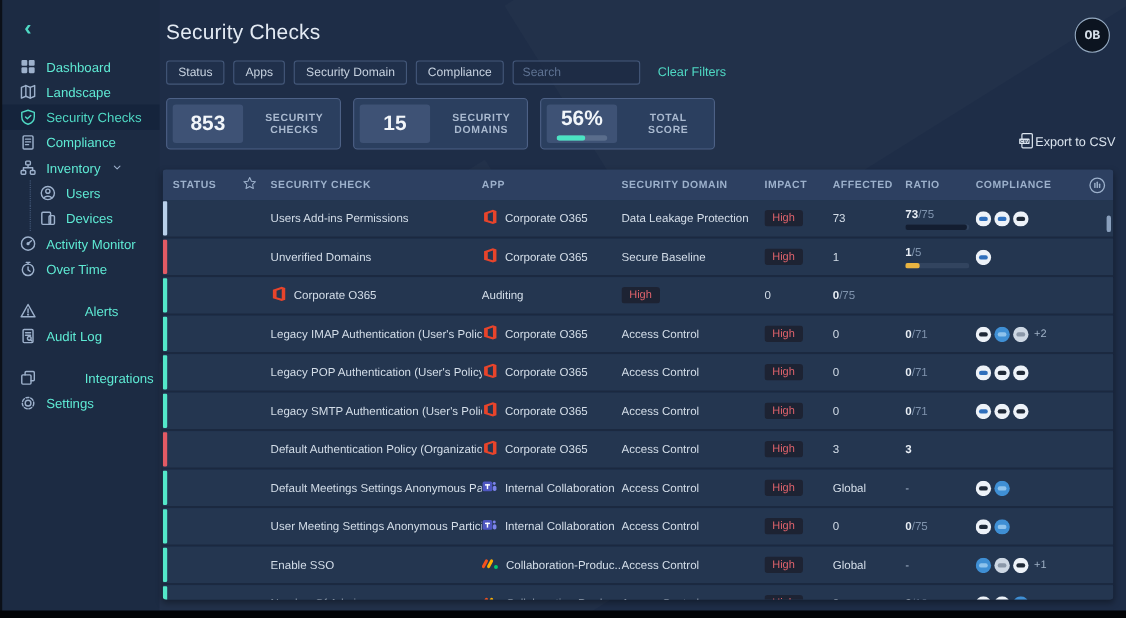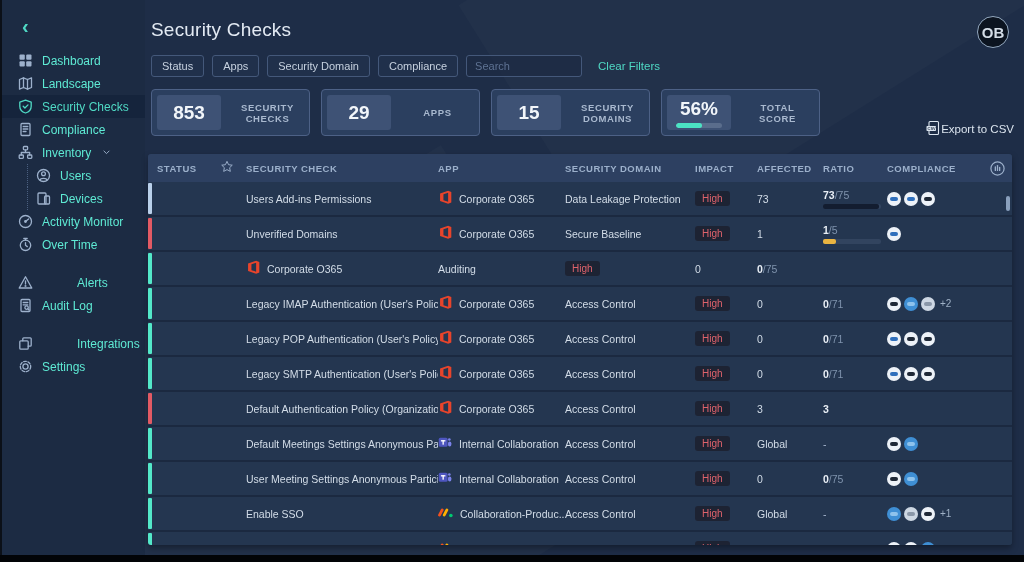--- a/index.html
+++ b/index.html
@@ -22,22 +22,22 @@
   .nav-item.active{background:#15243c;color:#4fd9c4;}
   .nav-item.active svg *{stroke:#4fd9c4;}
   .nav-item.child{margin-left:27px;padding-left:8px;border-left:1px dotted #4a5f80;}
   .nav-item.gap{margin-top:15px;gap:44px;}
   .chev{margin-left:1px;display:flex;align-items:center;}
 
   
   .main{position:absolute;left:145px;top:0;right:0;bottom:7px;z-index:2;}
   .title{position:absolute;left:6px;top:19px;font-size:19px;color:#e3eaf3;letter-spacing:.2px;}
   .avatar{position:absolute;right:15px;top:16px;width:30px;height:30px;border-radius:50%;background:#0c1420;
-          border:1px solid #94a9c0;color:#d5dee8;font-size:15px;display:flex;align-items:center;
-          justify-content:center;font-weight:bold;cursor:pointer;}
+          border:1px solid #94a9c0;color:#d5dee8;font-size:12px;display:flex;align-items:center;
+          justify-content:center;font-weight:bold;cursor:pointer;font-family:Liberation Mono, monospace;}
   .filter-bar{position:absolute;left:6px;top:55px;display:flex;align-items:center;gap:8px;}
   .chips{display:flex;gap:8px;}
   .chip{border:1px solid #44587a;border-radius:3px;background:rgba(36,53,80,.45);color:#c6d1df;
         font-size:11px;padding:4px 10px;font-family:inherit;cursor:pointer;}
   .search{width:98px;padding:4px 8px;background:rgba(28,42,66,.6);border:1px solid #44587a;border-radius:3px;
           color:#c6d1df;font-size:11px;font-family:inherit;outline:none;}
   .search::placeholder{color:#5e7292;}
   .clear{color:#4fd9c4;font-size:11.5px;margin-left:8px;cursor:pointer;text-decoration:none;}
 
   .cards{position:absolute;left:6px;top:89px;display:flex;gap:11px;}
@@ -262,26 +262,20 @@
 
     <div class="cards">
         <div class="card">
           <div class="card-num">
             <span>853</span>
           </div>
           <div class="card-label">SECURITY CHECKS</div>
         </div>
         <div class="card">
           <div class="card-num">
-            <span>29</span>
-          </div>
-          <div class="card-label">APPS</div>
-        </div>
-        <div class="card">
-          <div class="card-num">
             <span>15</span>
           </div>
           <div class="card-label">SECURITY DOMAINS</div>
         </div>
         <div class="card">
           <div class="card-num">
             <span>56%</span>
             <span class="progress">
               <i style="width: 56%; background: rgb(75, 227, 195);"></i>
             </span>

